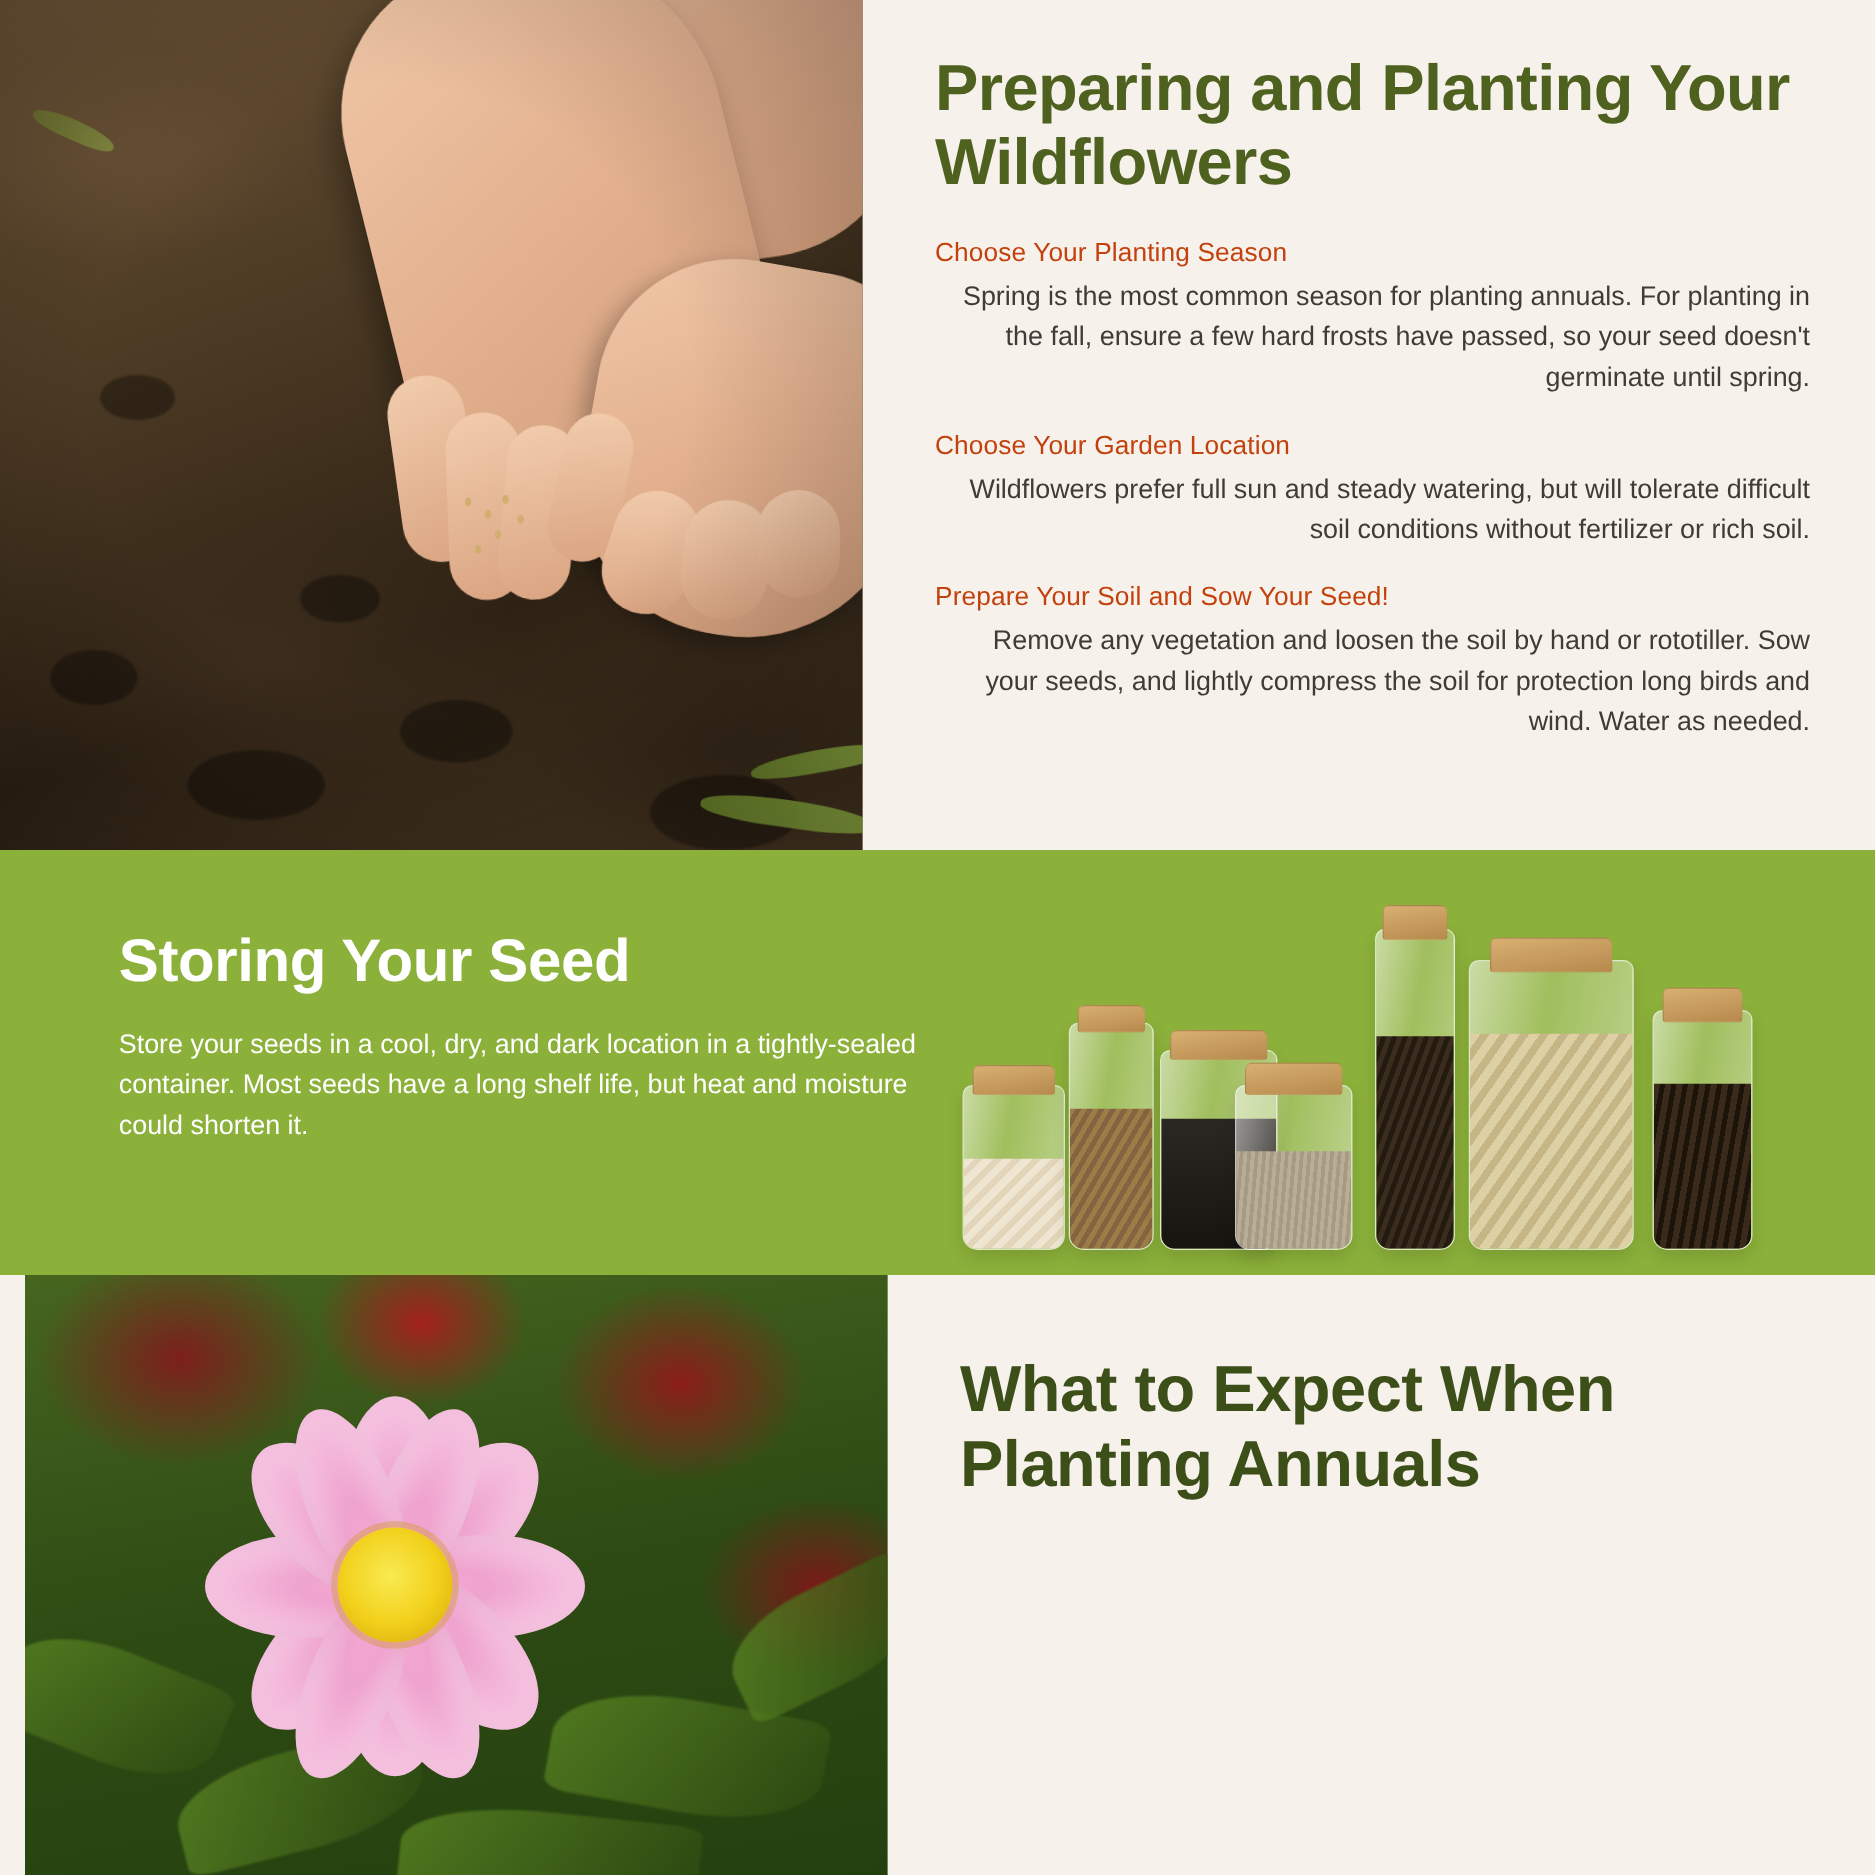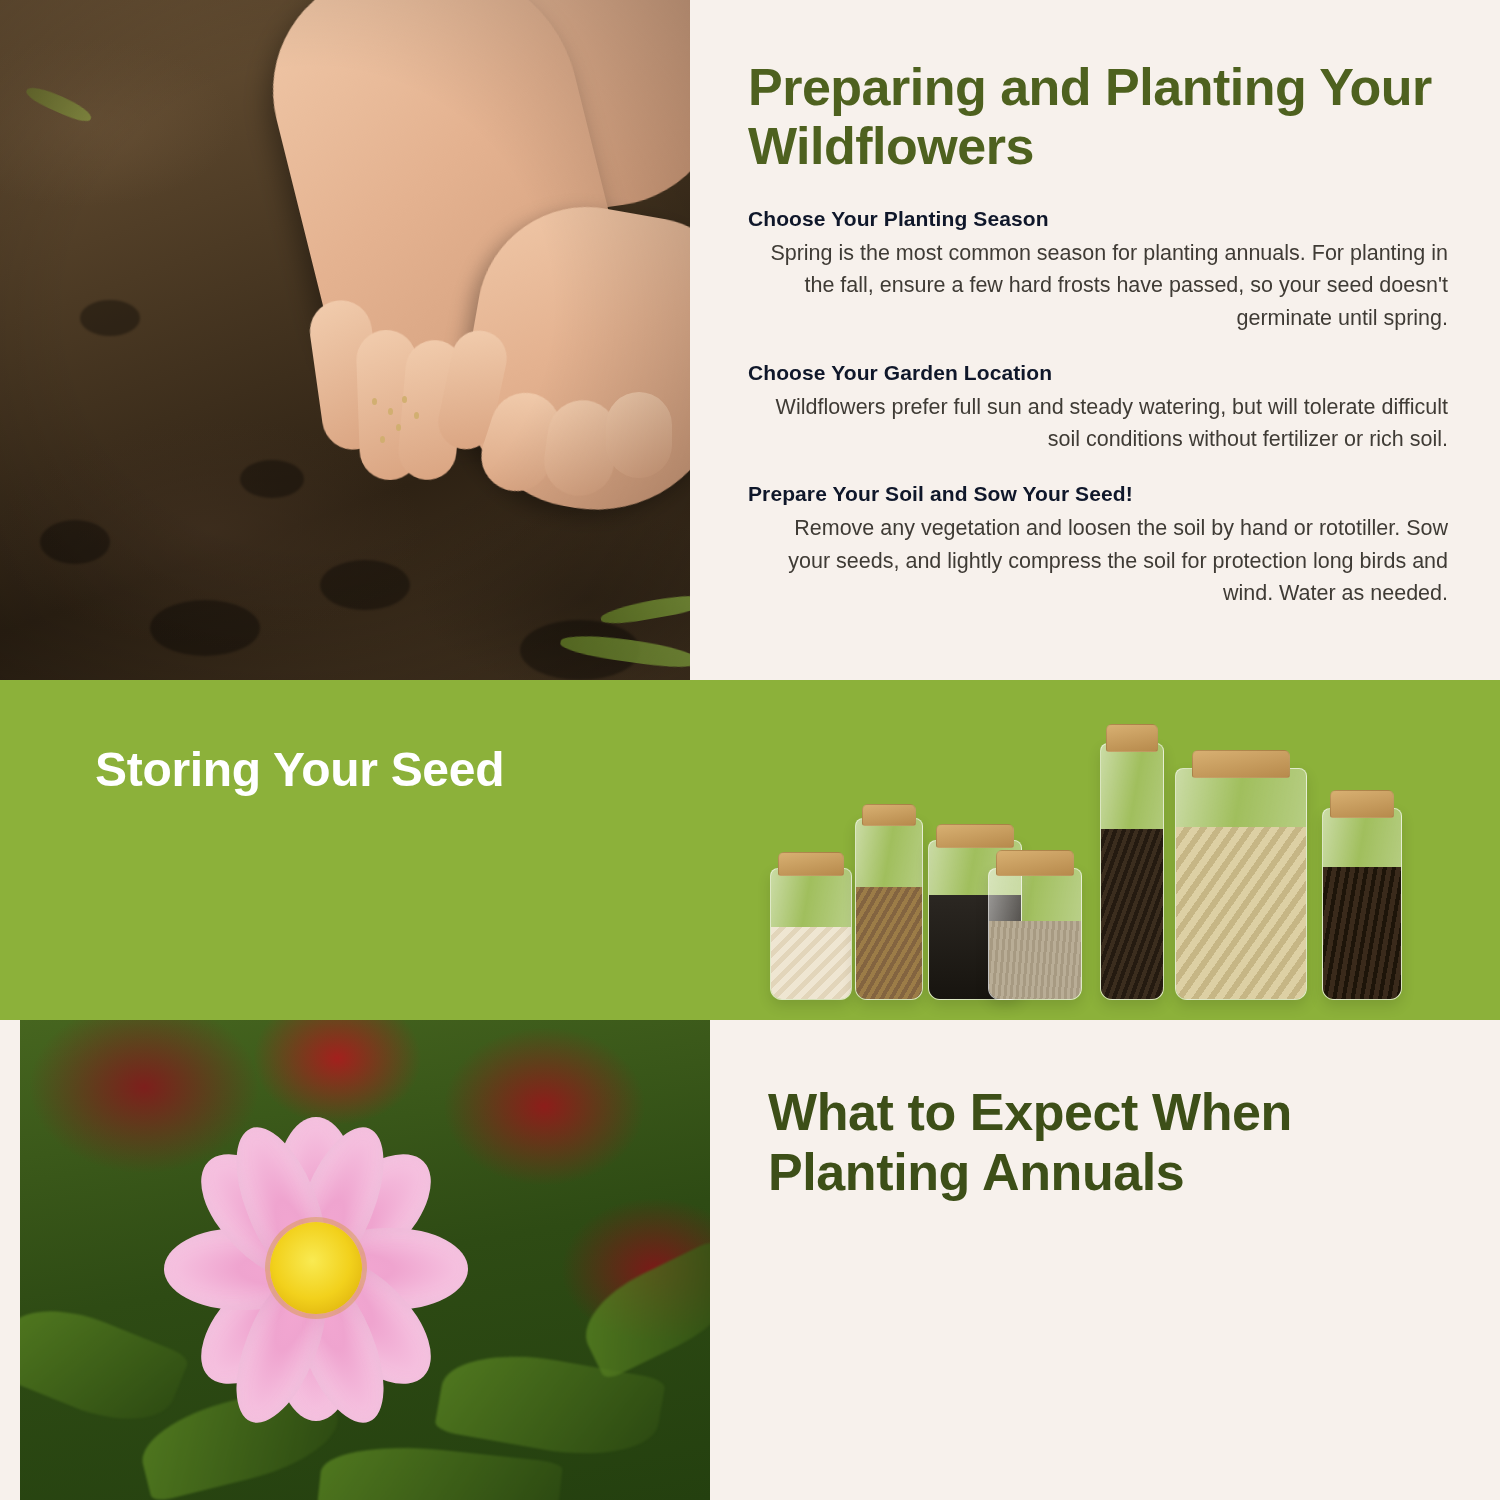--- a/index.html
+++ b/index.html
@@ -98,34 +98,33 @@
   .photo-vig {
     position: absolute;
     inset: 0;
     background: radial-gradient(ellipse at 45% 45%, rgba(0,0,0,0) 45%, rgba(0,0,0,.28) 100%);
   }
 
   .sec1-text {
     flex: 1;
     padding: 42px 44px 0 58px;
     box-sizing: border-box;
-    margin-top: 16px;
   }
   .h1 {
     font-size: 52px;
     line-height: 1.14;
     font-weight: bold;
     color: #4e611f;
     letter-spacing: -0.5px;
     margin: 0 0 30px 0;
   }
   .sub {
     font-size: 21px;
-    font-weight: bold;
-    color: #0f172a;
+    font-weight: normal;
+    color: #c2410c;
     margin: 0 0 6px 0;
     letter-spacing: .1px;
   }
   .body {
     font-size: 21.5px;
     line-height: 1.52;
     color: #3f3b35;
     margin: 0 0 26px 0;
     max-width: 700px;
     text-align: right;
@@ -295,20 +294,21 @@
       <p class="body">Wildflowers prefer full sun and steady watering, but will tolerate difficult soil conditions without fertilizer or rich soil.</p>
 
       <h2 class="sub">Prepare Your Soil and Sow Your Seed!</h2>
       <p class="body">Remove any vegetation and loosen the soil by hand or rototiller. Sow your seeds, and lightly compress the soil for protection long birds and wind. Water as needed.</p>
     </div>
   </div>
 
   <div class="sec2">
     <div class="sec2-text">
       <h2 class="h2">Storing Your Seed</h2>
+      <p class="body-light">Store your seeds in a cool, dry, and dark location in a tightly-sealed container. Most seeds have a long shelf life, but heat and moisture could shorten it.</p>
     </div>
 
     <div class="jars">
 
       <div class="jar" style="left:10px; width:80px; height:130px;">
         <div class="fill" style="height:72px; background:repeating-linear-gradient(135deg,#efe6d2 0 6px,#e2d5ba 6px 11px);"></div>
       </div>
       <div class="cork" style="left:18px; bottom:144px; width:64px; height:22px;"></div>
 
       <div class="jar" style="left:95px; width:66px; height:180px;">

